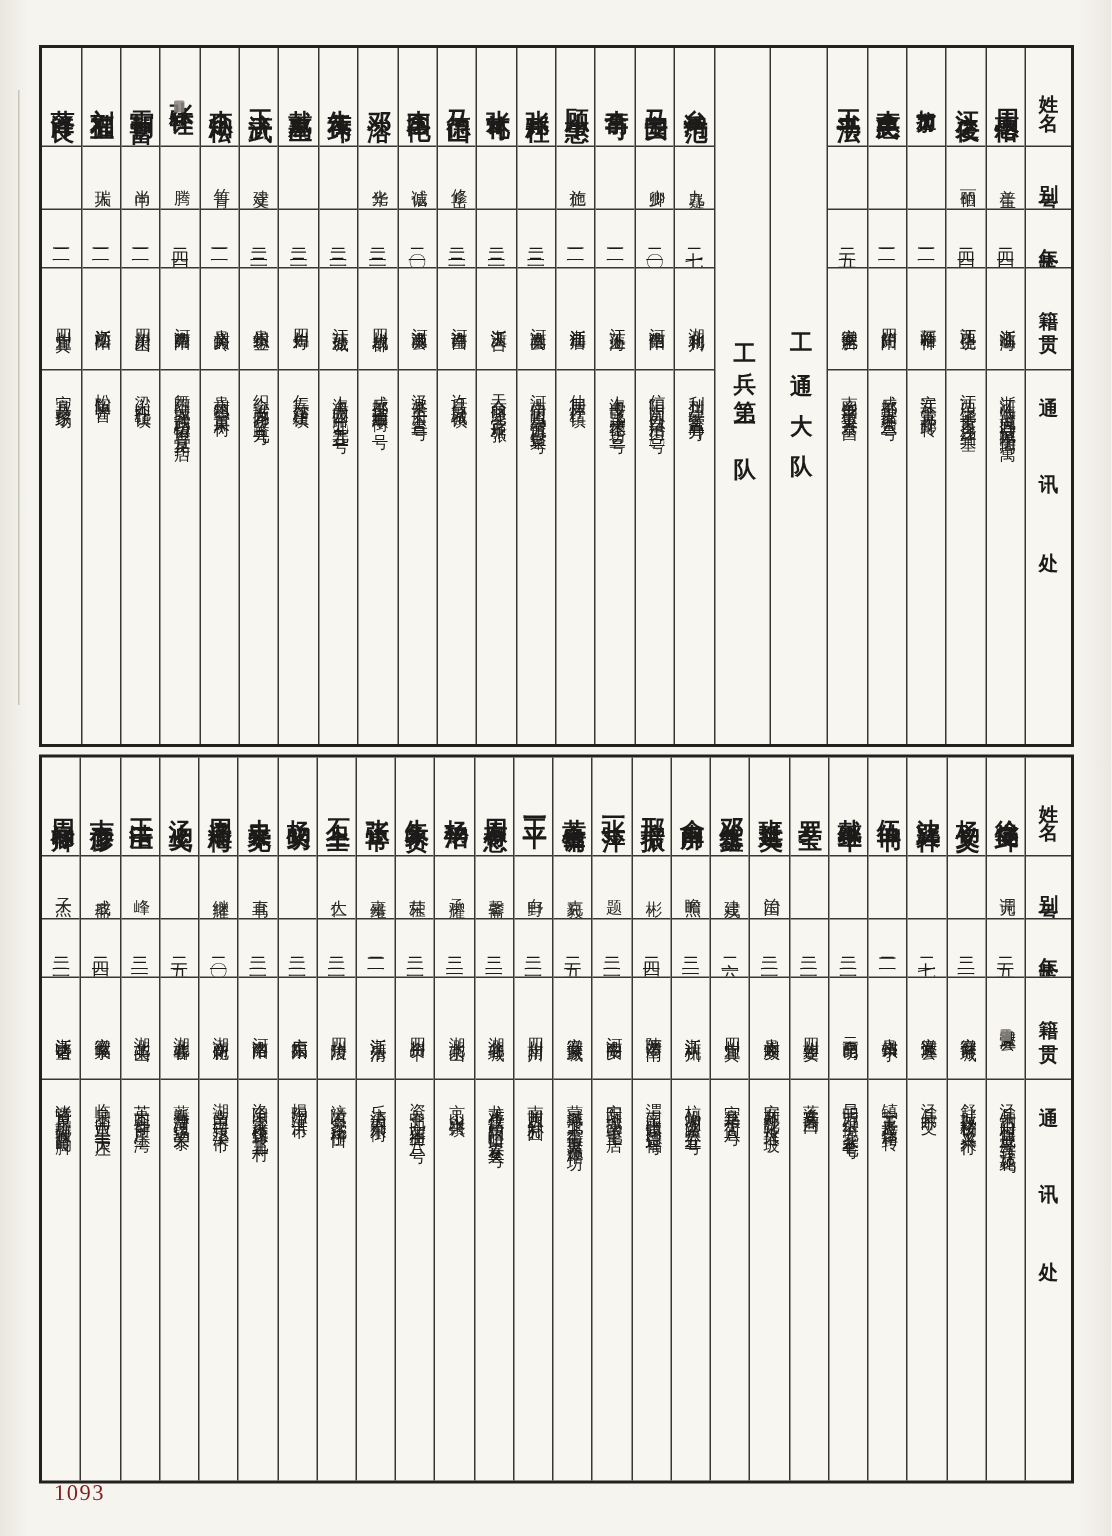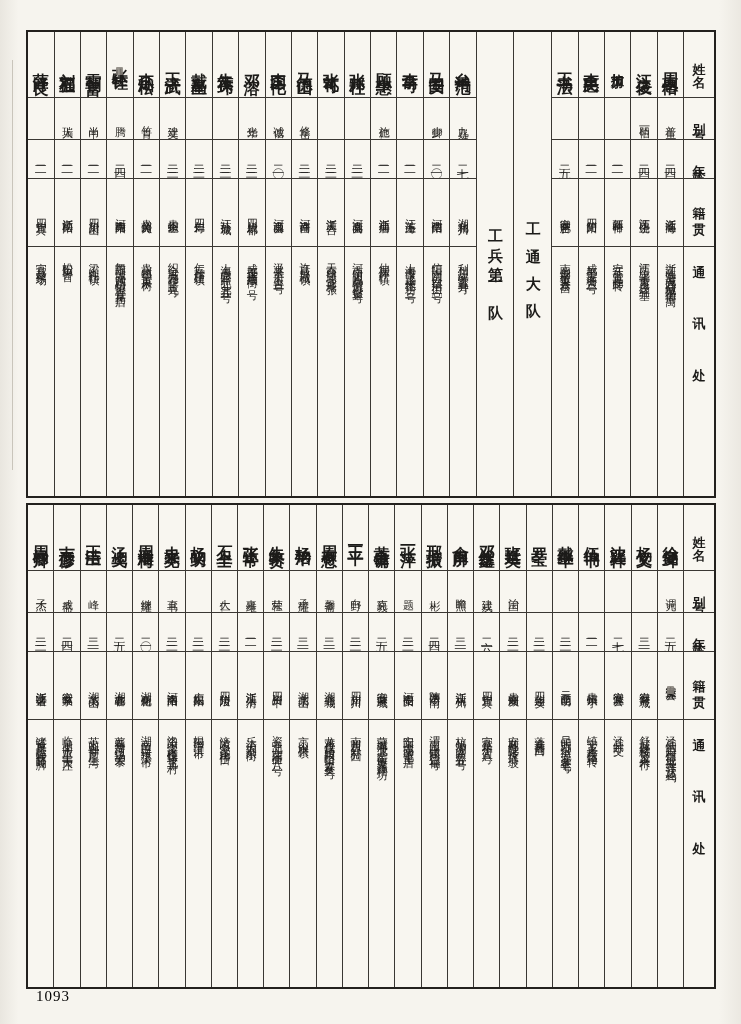--- a/index.html
+++ b/index.html
@@ -52,21 +52,21 @@
   .hs-origin{letter-spacing:16px;}
   .hs-addr{letter-spacing:52px;}
   .sec-text{font-size:15px;font-weight:bold;letter-spacing:27px;}
   .sec-text.st5{letter-spacing:19px;}
   .annot{
     display:inline-block;width:7px;height:8px;margin-top:3px;
     background:#87837b;opacity:.85;border-radius:1px;
   }
   .page-number{
     position:absolute;left:36px;top:988px;
-    font-size:15px;letter-spacing:1px;color:#000000;
+    font-size:15px;letter-spacing:1px;color:#7f1d1d;
   }
 </style>
 </head>
 <body>
 
 <div class="page">
   <div class="artifact"></div>
   <div class="roster" id="table-top">
       <div class="col hdr-col">
         <div class="cell r-name">

